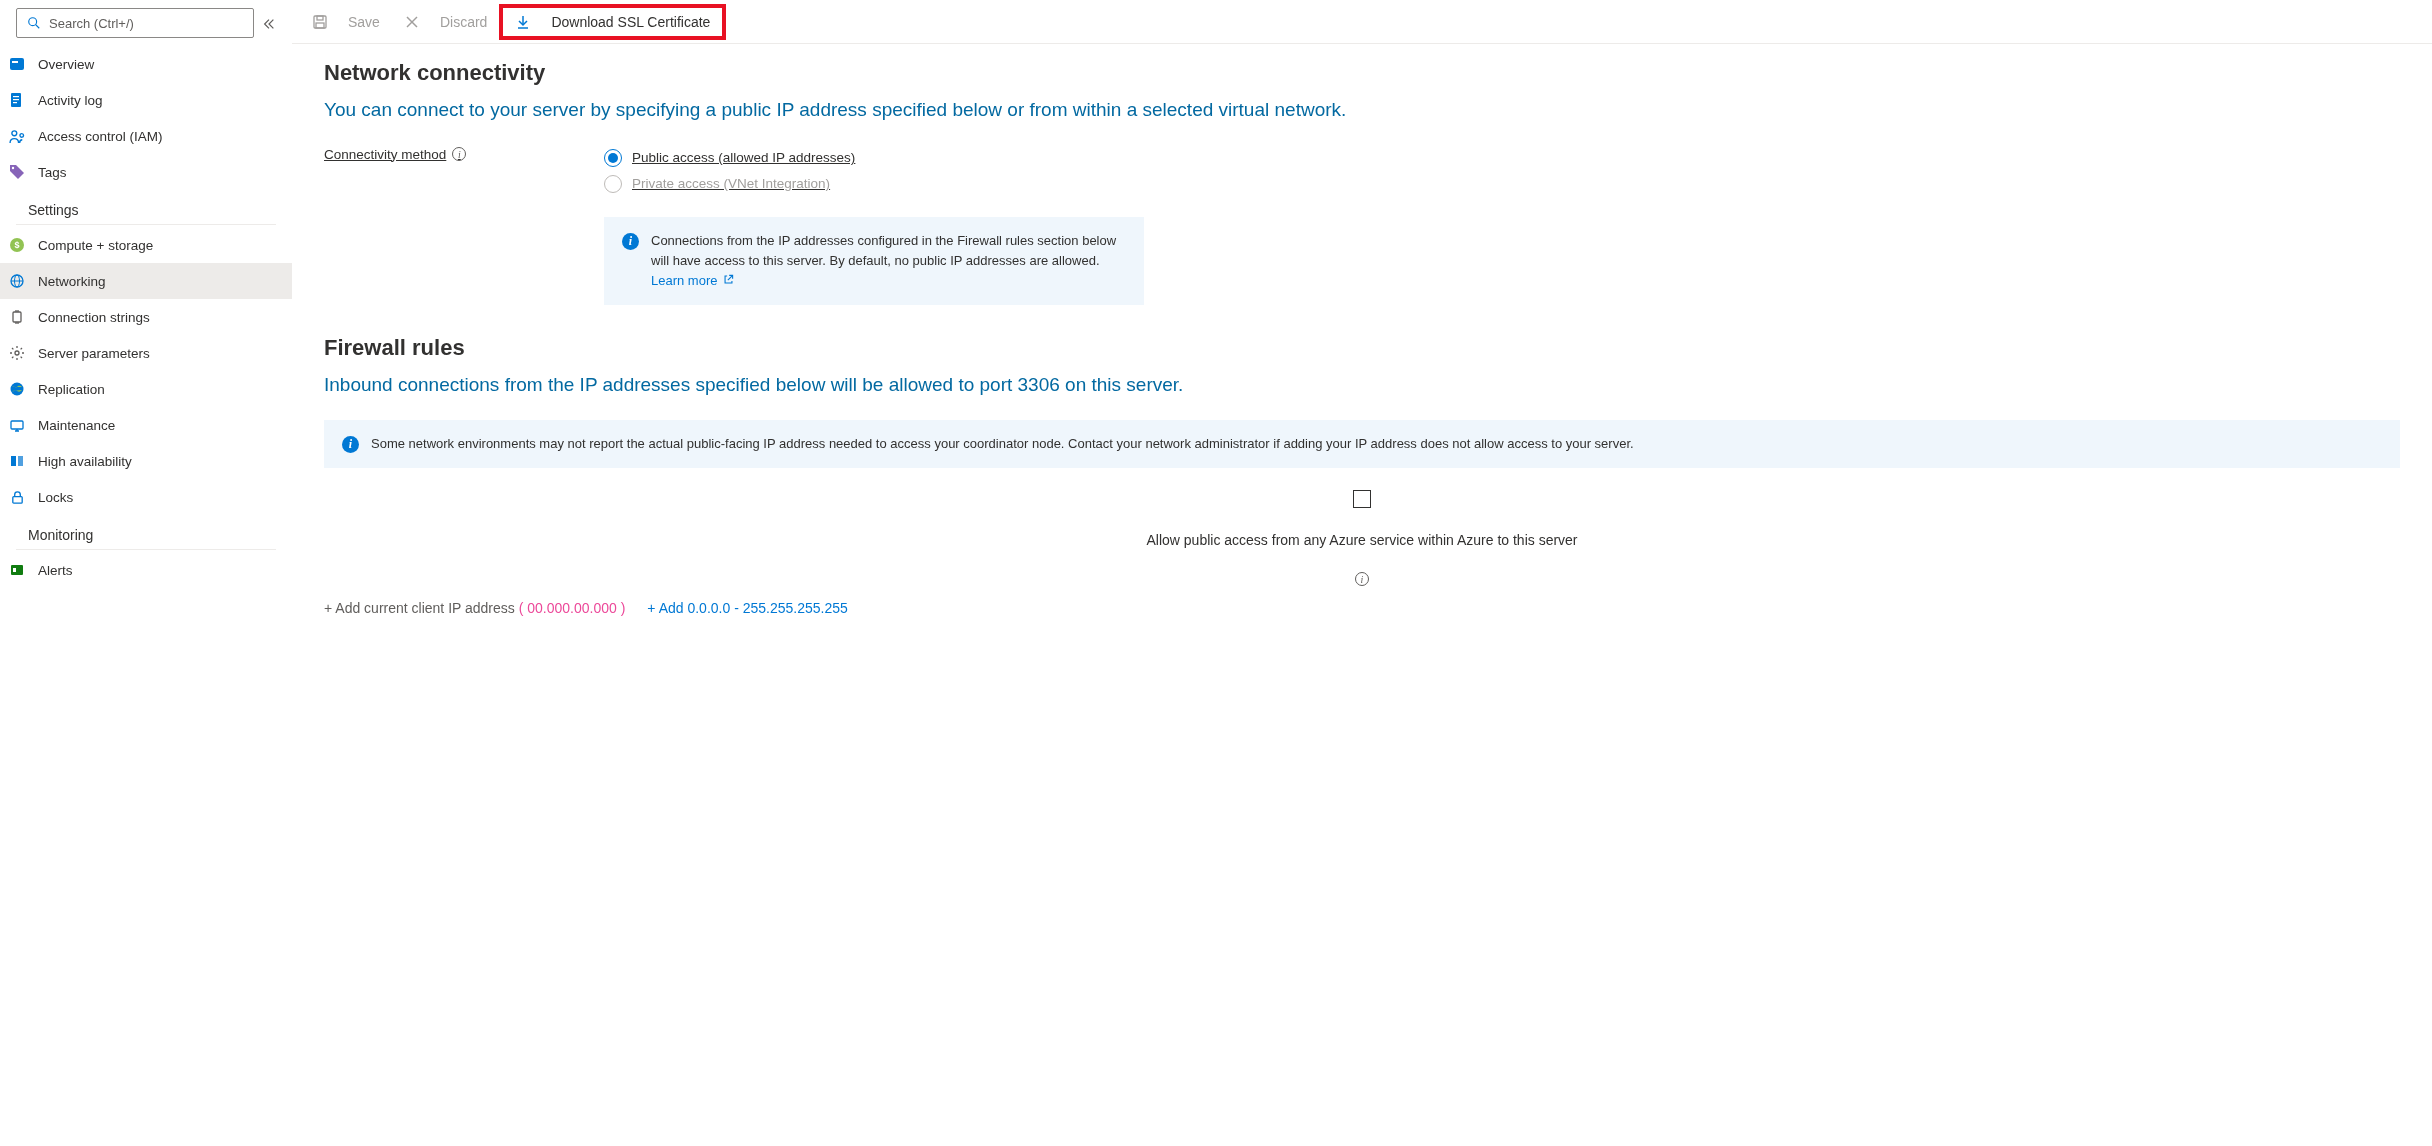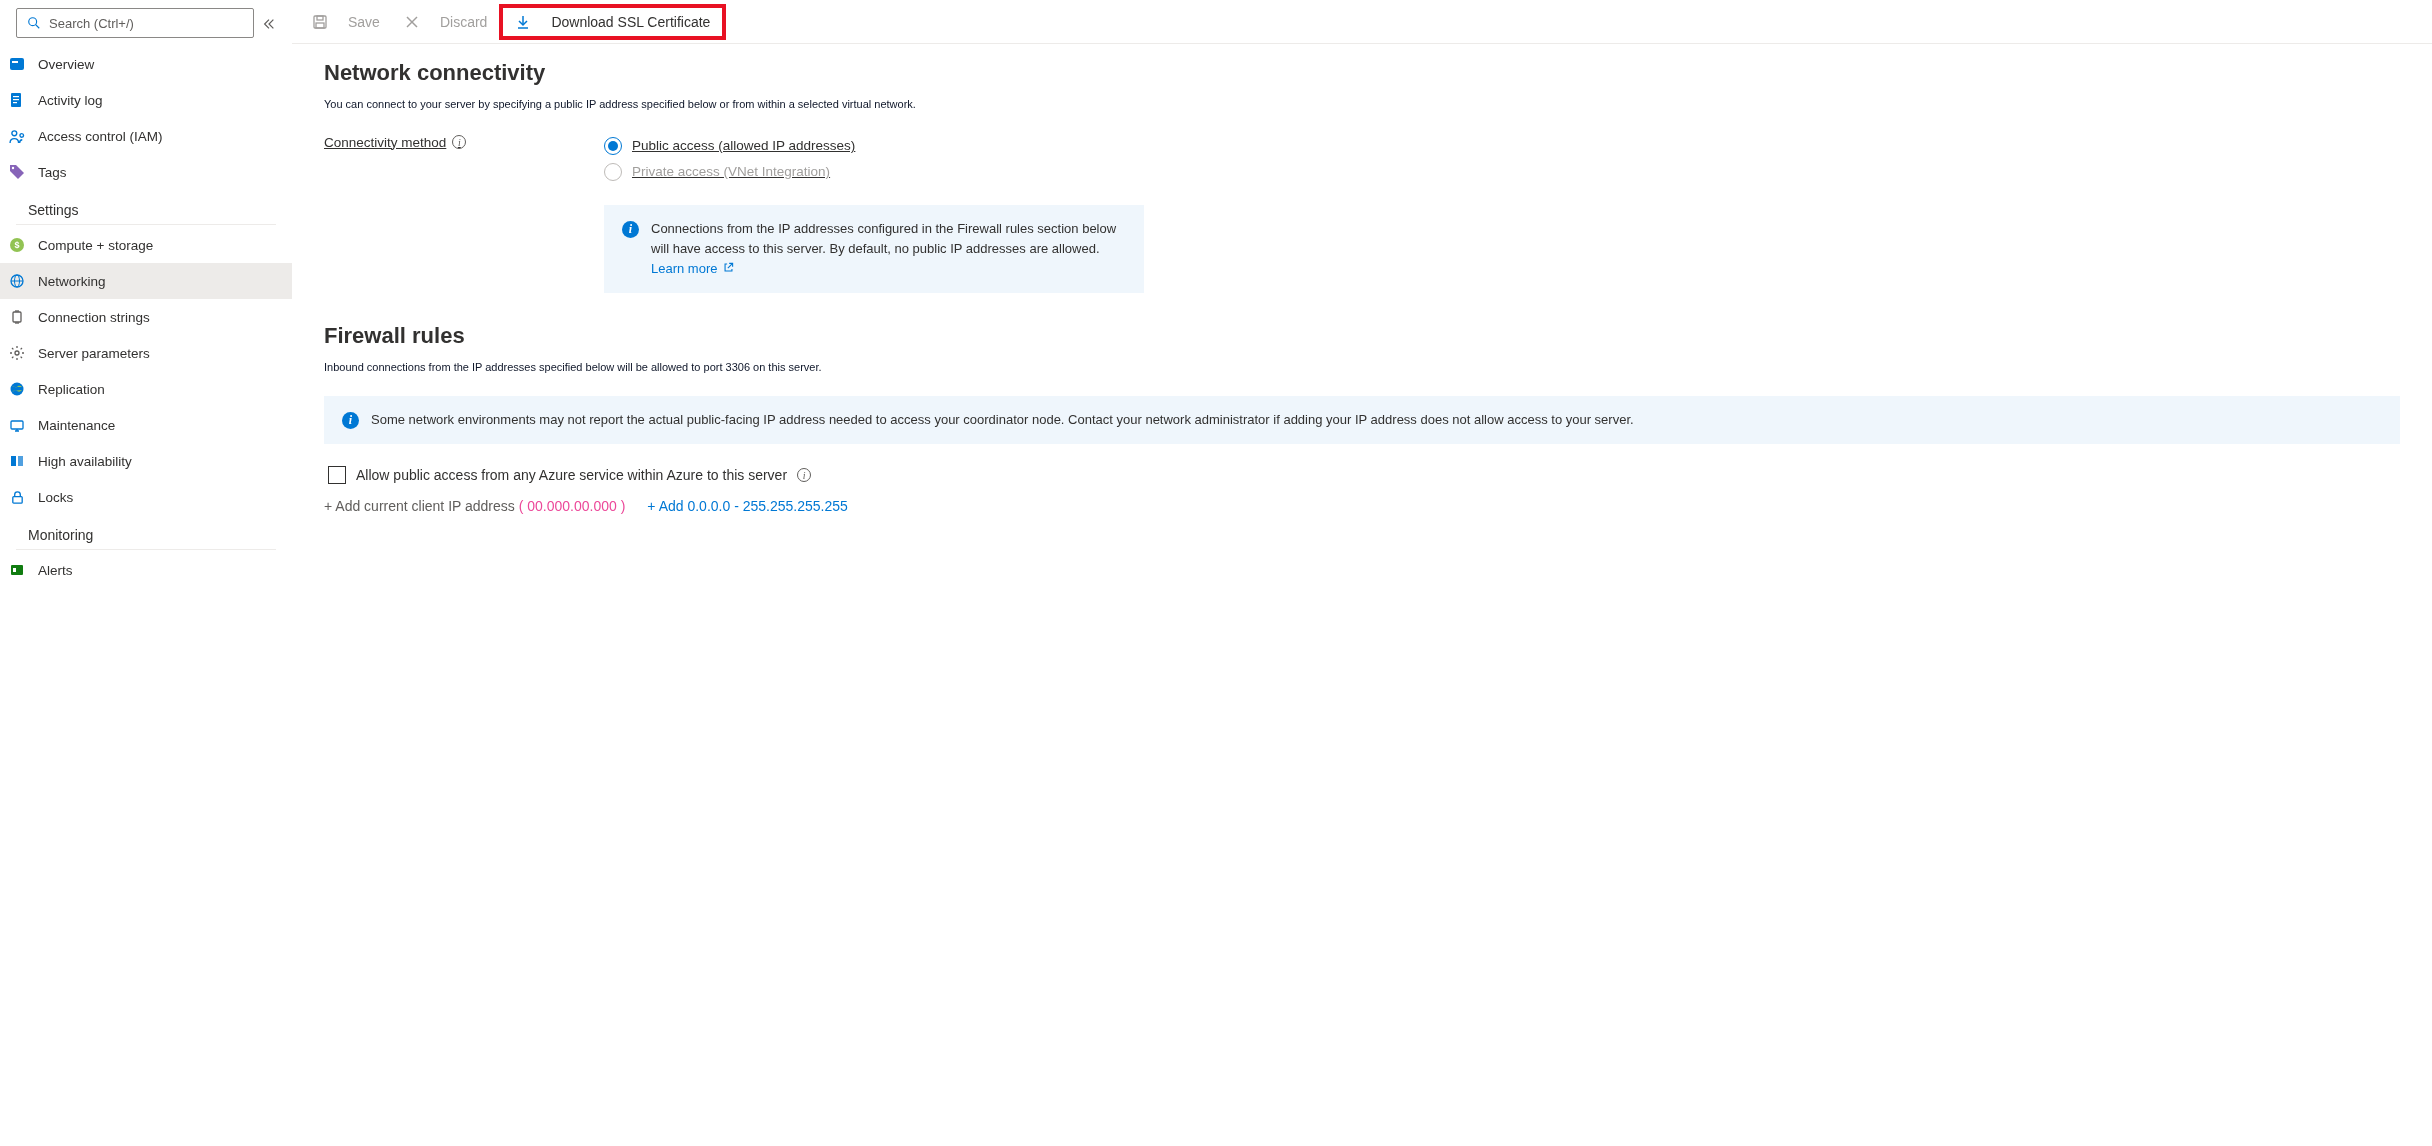--- a/index.html
+++ b/index.html
@@ -133,22 +133,22 @@
     padding: 16px 32px;
   }
 
   .section-title {
     font-size: 22px;
     font-weight: 600;
     margin-bottom: 10px;
     color: #323130;
   }
   .section-desc {
-    font-size: 11px;
-    color: #0f172a;
+    font-size: 19px;
+    color: #0369a1;
     margin-bottom: 20px;
     line-height: 1.5;
   }
 
   .form-row {
     display: flex;
     align-items: flex-start;
     gap: 20px;
     margin-bottom: 20px;
     text-decoration: underline;
@@ -231,23 +231,24 @@
   }
   .ext-icon {
     display: inline-block;
     vertical-align: middle;
     margin-left: 2px;
   }
 
   .checkbox-row {
     display: flex;
     align-items: center;
-    gap: 10px;
+    gap: 24px;
     font-size: 14px;
     margin: 22px 4px 14px;
+    flex-direction: column;
   }
   .checkbox-empty {
     width: 18px; height: 18px;
     border: 1px solid #323130;
     display: inline-block;
     flex-shrink: 0;
   }
 
   .ip-row {
     display: flex;

